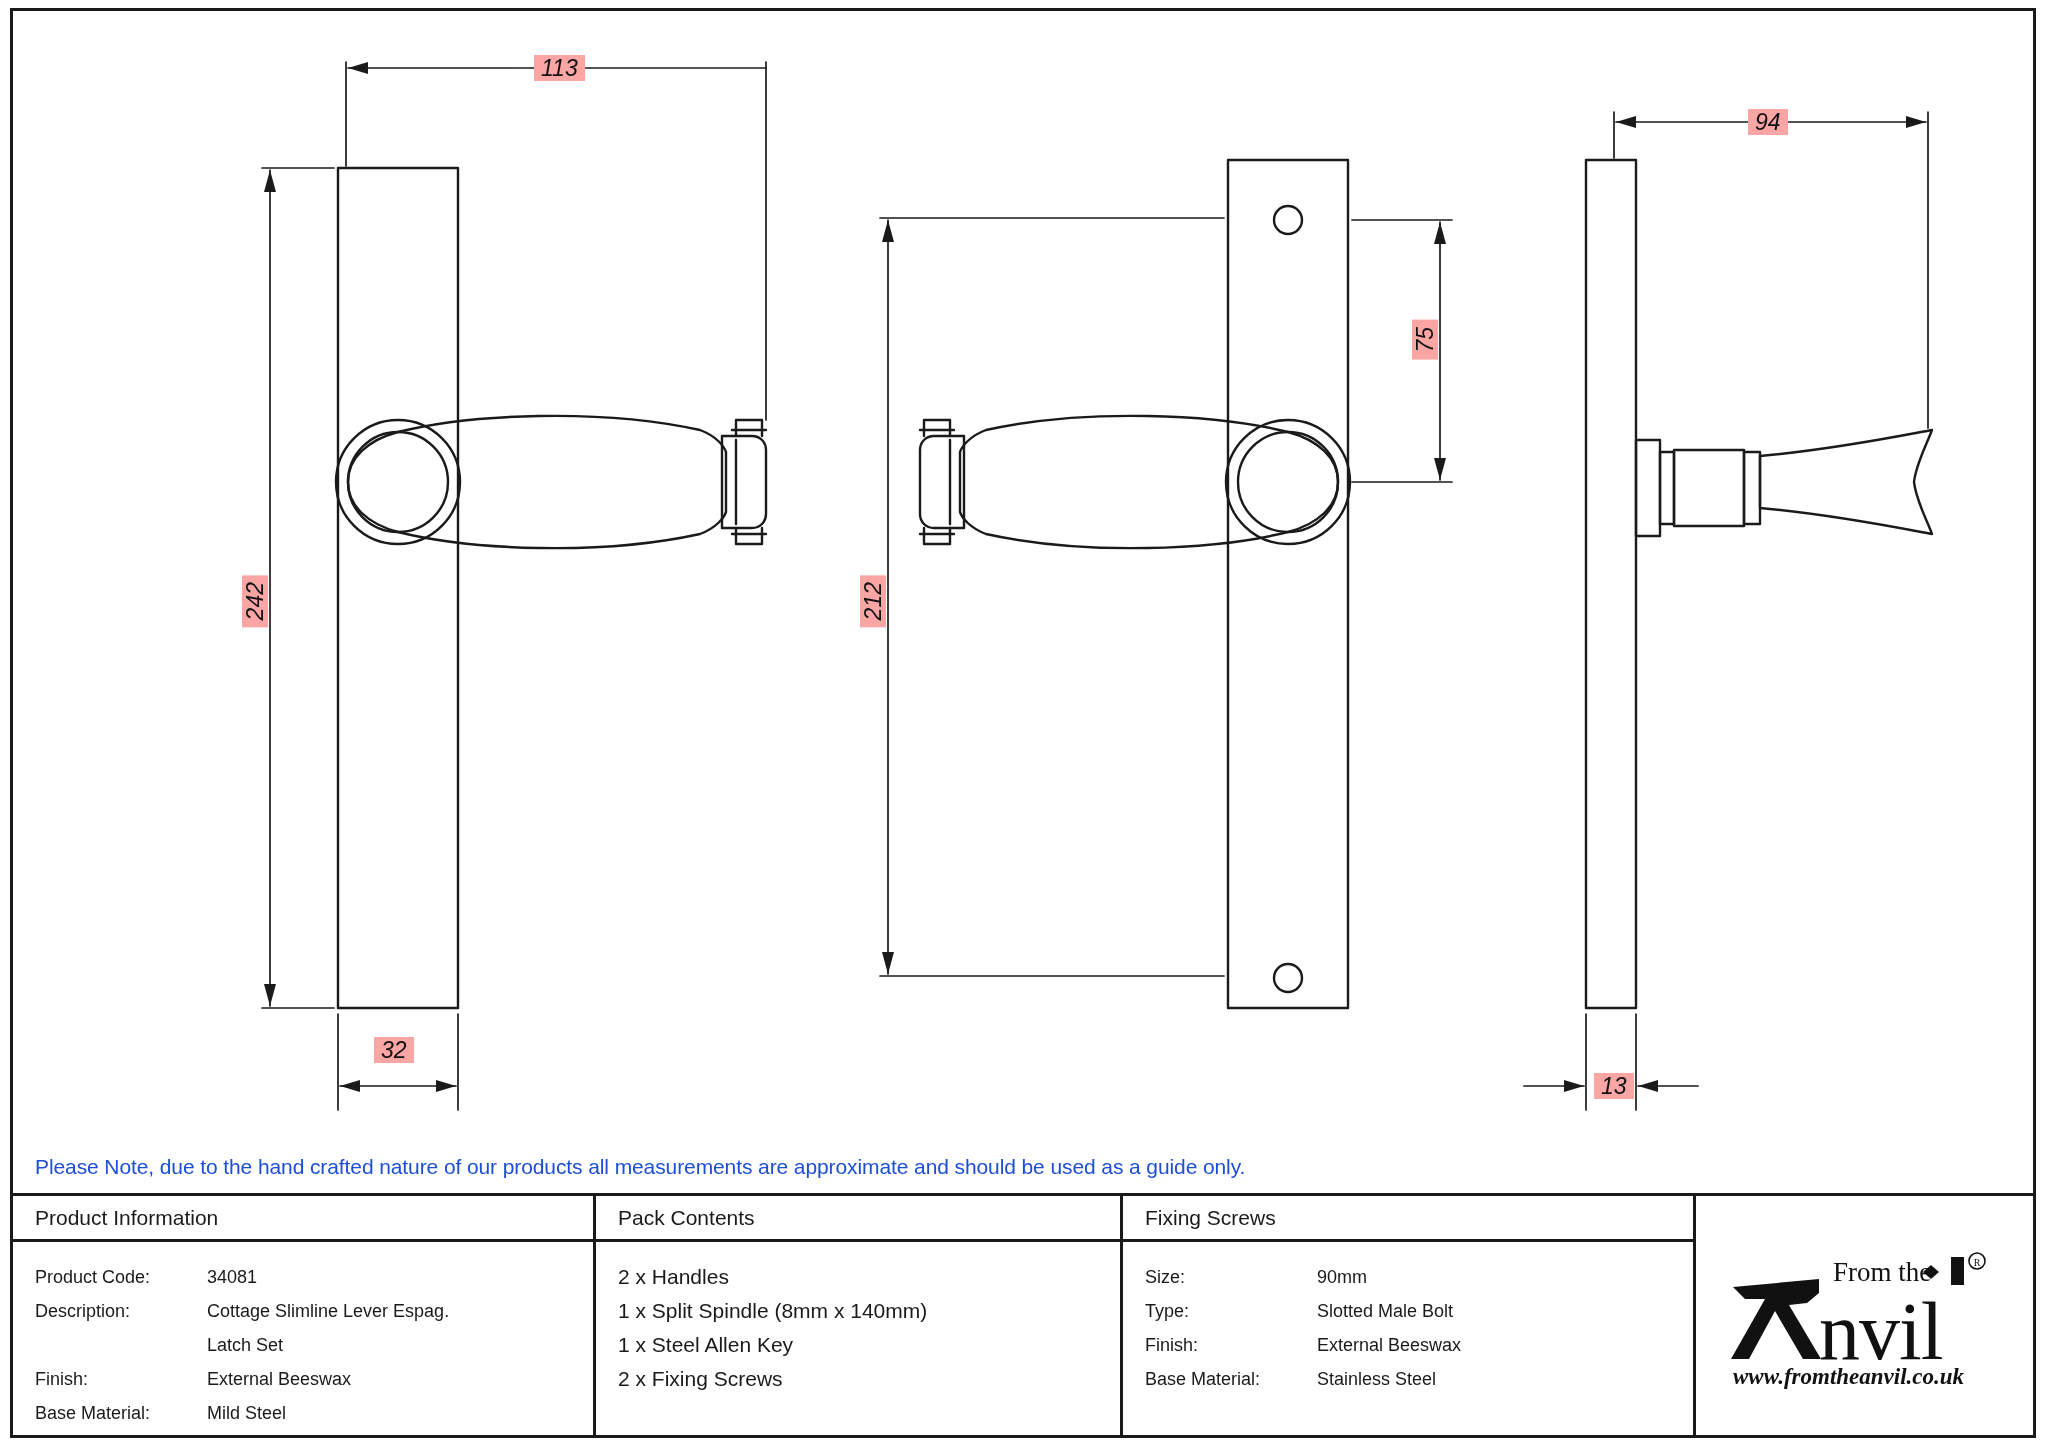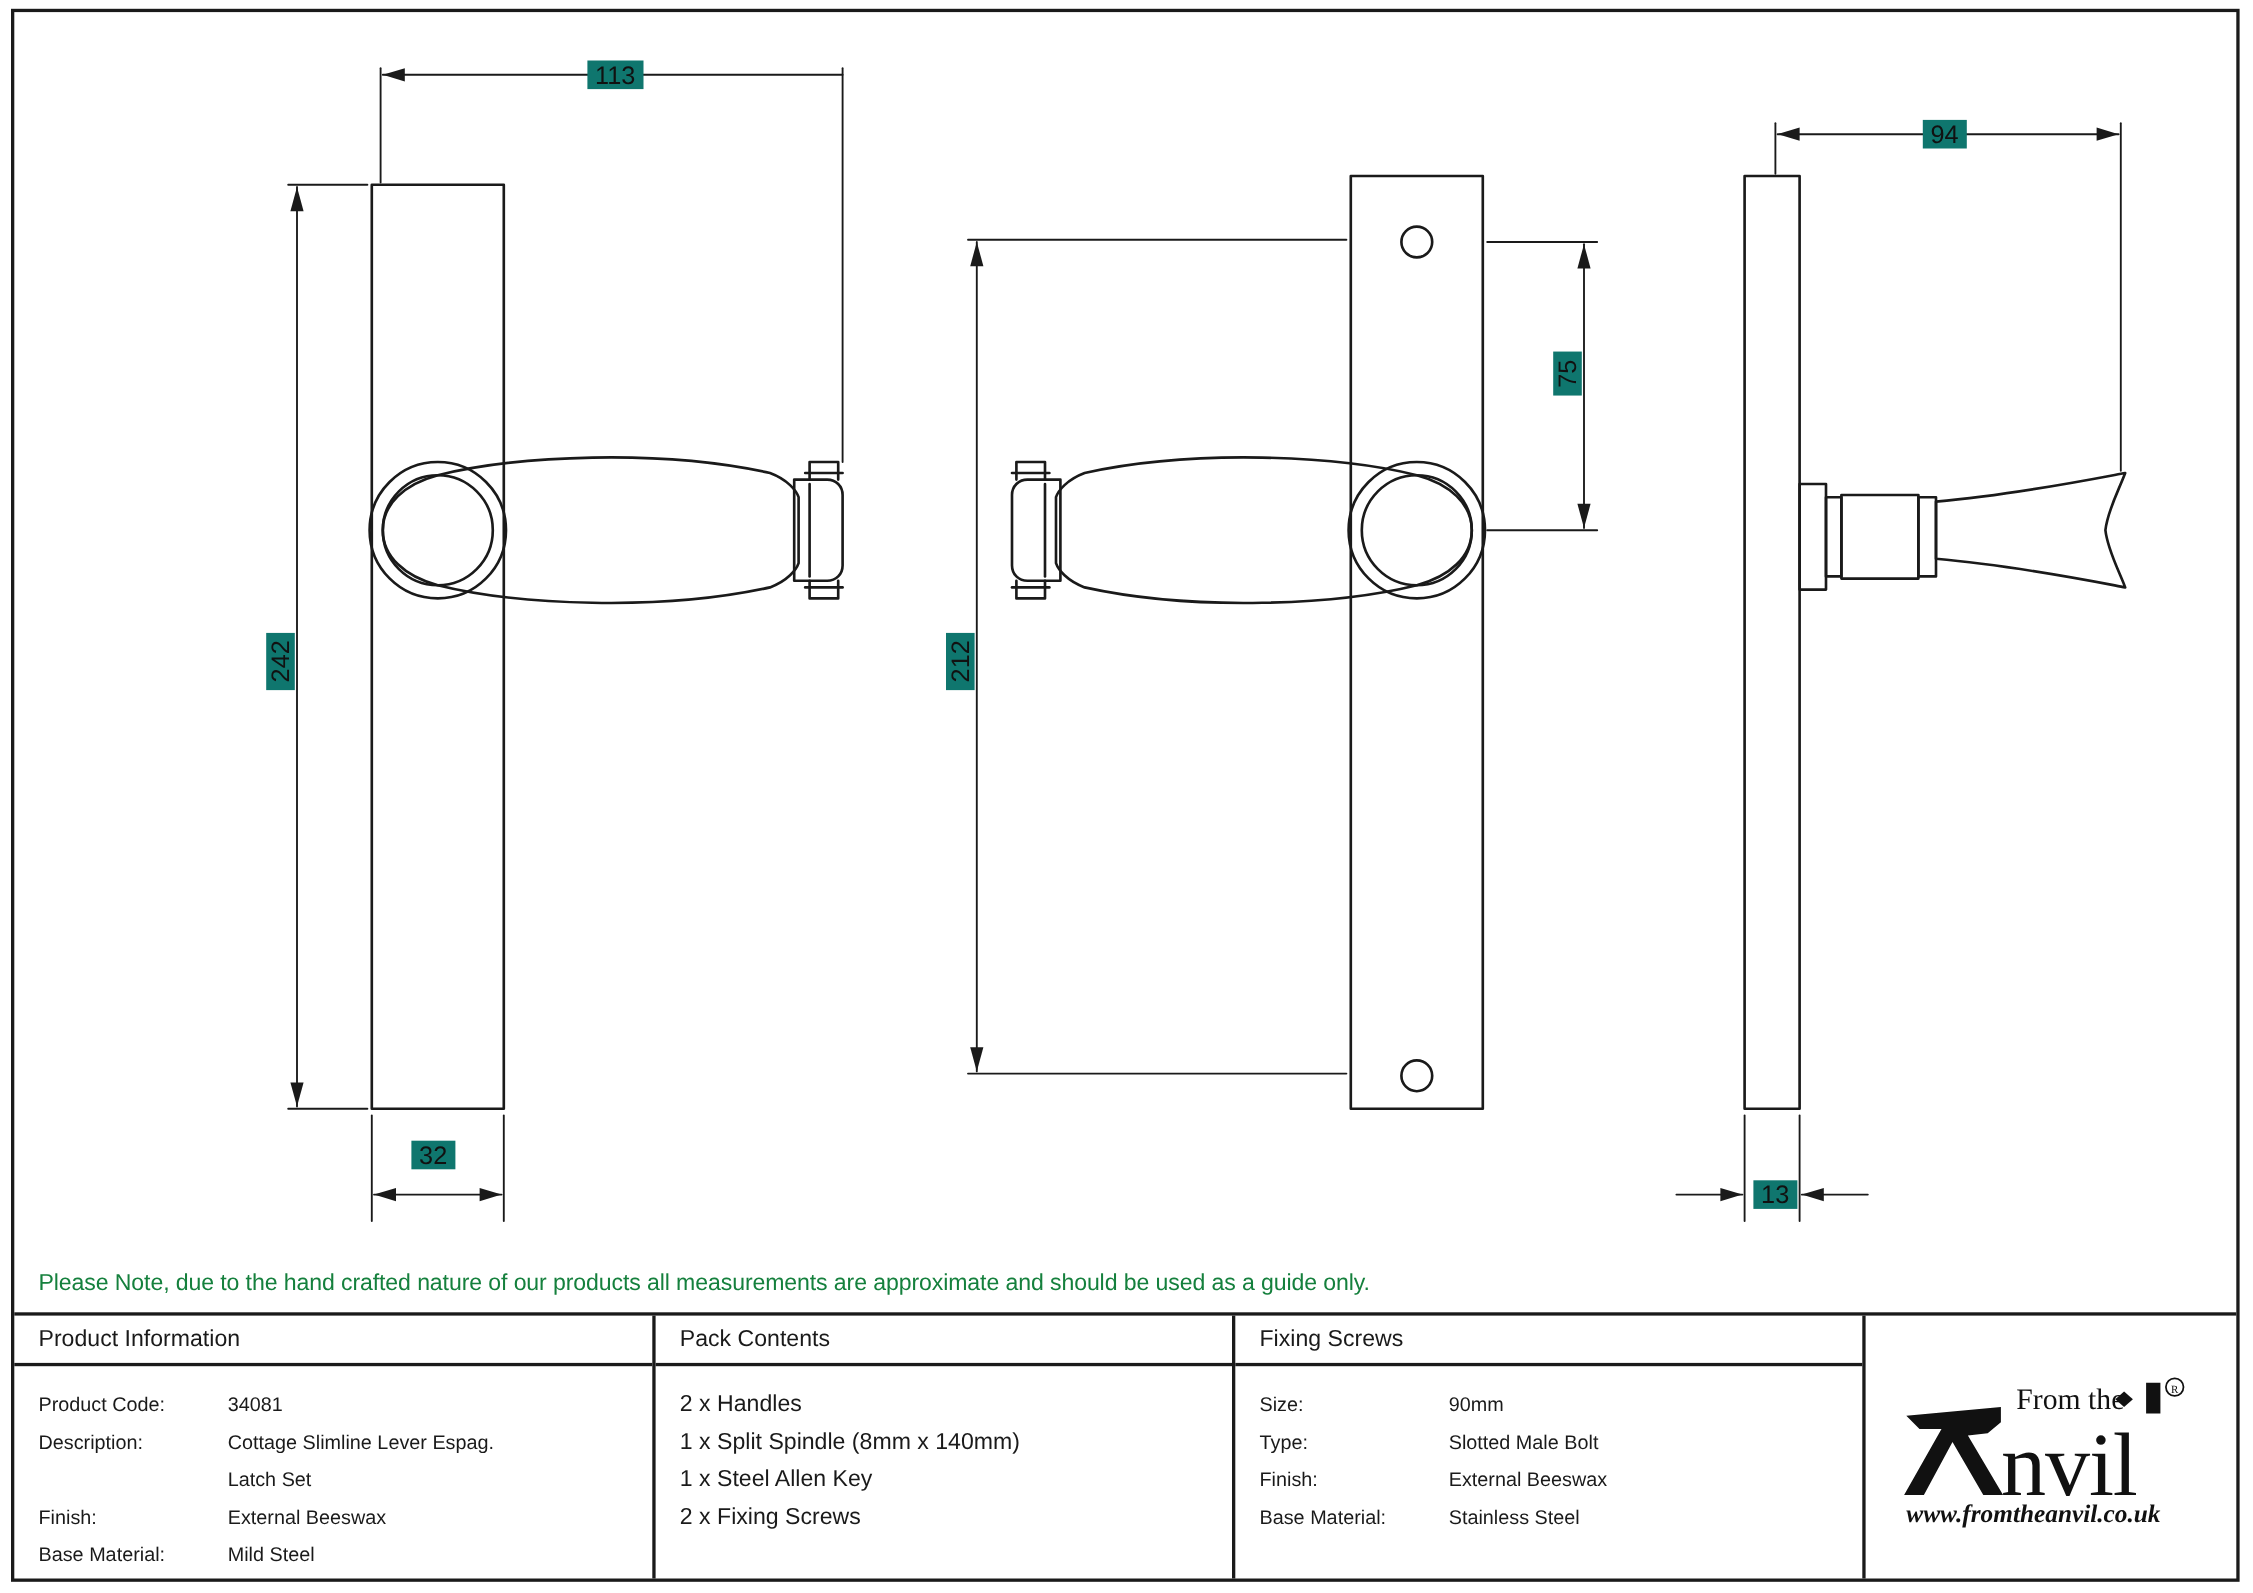--- a/index.html
+++ b/index.html
@@ -50,21 +50,21 @@
     top: 0;
     width: 100%;
     height: 56px;
     border-bottom: 3px solid #1a1a1a;
     box-sizing: border-box;
     display: flex;
     align-items: center;
   }
   #note-text {
     font-size: 21px;
-    color: #15803d;
+    color: #1d4ed8;
     padding-left: 22px;
     letter-spacing: -0.1px;
   }
   #columns-row {
     position: absolute;
     left: 0;
     top: 56px;
     width: 100%;
     height: 239px;
     display: flex;
@@ -118,24 +118,25 @@
     transform: translate(-50%, -50%);
     width: 300px;
     height: 150px;
   }
   #logo-svg { width: 300px; height: 150px; display: block; }
   
   .dim-label {
     position: absolute;
     font-size: 23px;
     color: #111111;
-    background: #0f766e;
+    background: #fca5a5;
     padding: 0 7px;
     white-space: nowrap;
     line-height: 26px;
+    font-style: italic;
   }
   .dim-label.vert {
     writing-mode: vertical-rl;
     transform: rotate(180deg);
     padding: 7px 0;
   }
 </style>
 </head>
 <body>
 

